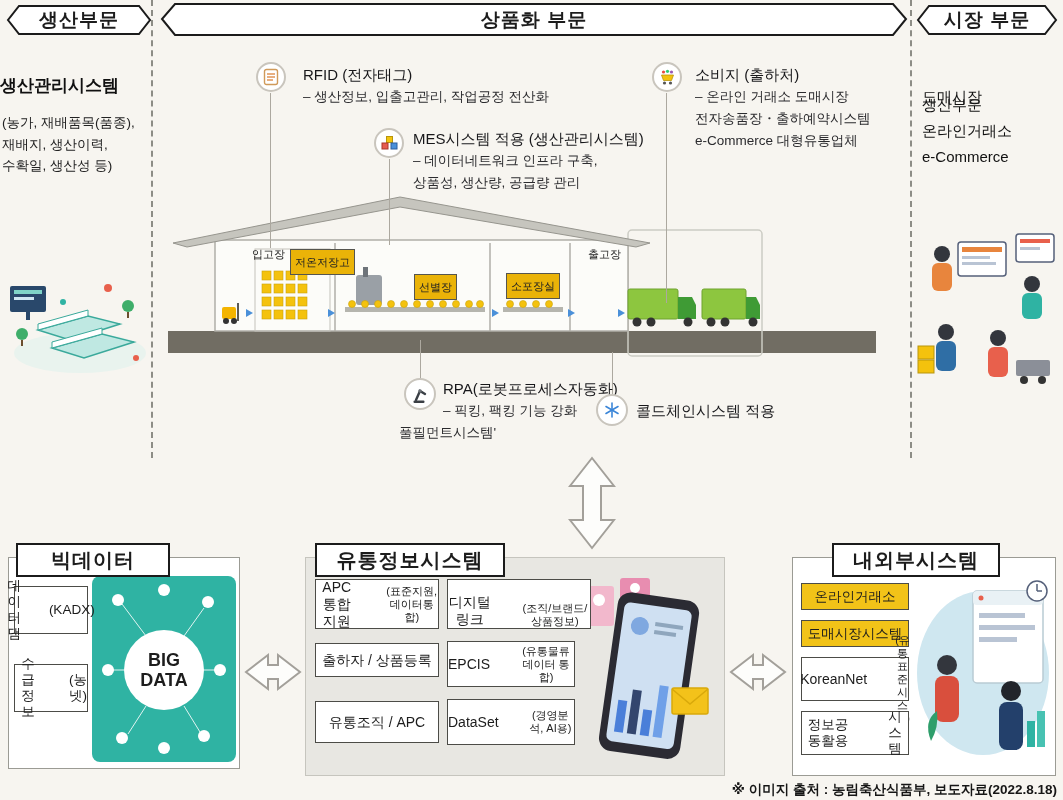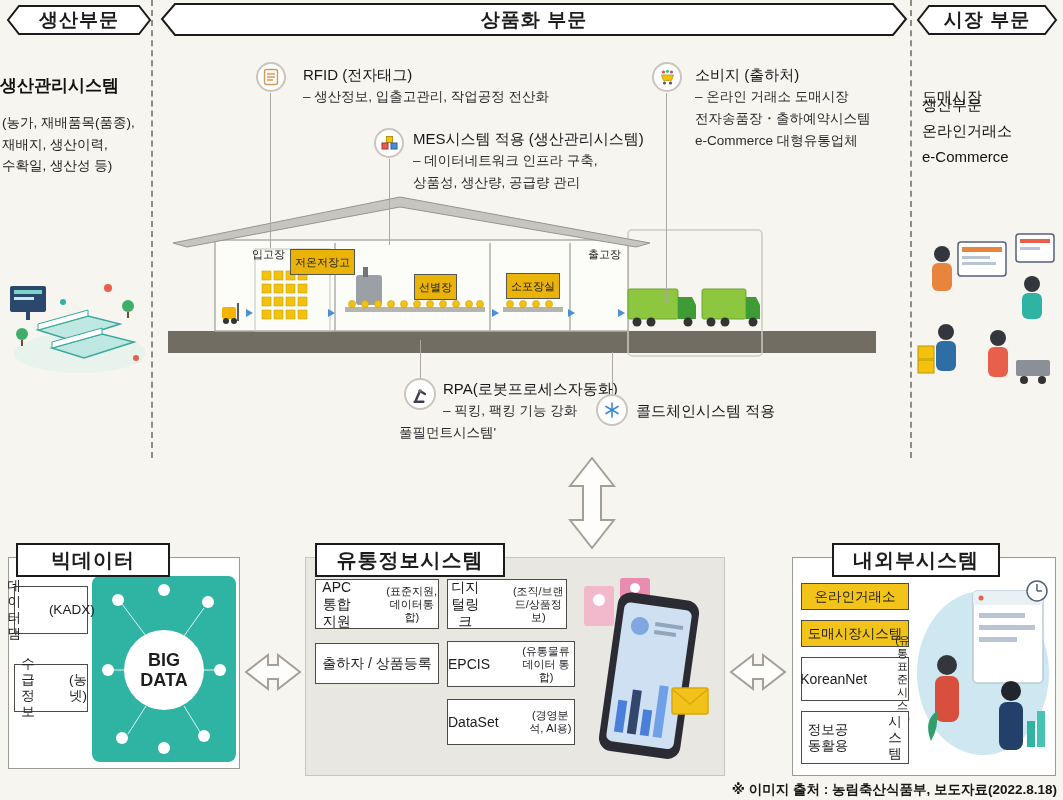--- a/index.html
+++ b/index.html
@@ -312,30 +312,33 @@
     <text x="72" y="112" text-anchor="middle" font-size="18" font-weight="bold" fill="#1d1d1d">DATA</text>
   </svg>
 
   <div class="graypanel" style="left:305px;top:557px;width:420px;height:219px;"></div>
   <div class="hdrbox" style="left:315px;top:543px;width:186px;height:30px;">유통정보시스템</div>
 
   <div class="cell" style="left:315px;top:579px;width:124px;height:50px;">
     <span class="m">APC 통합지원</span>
     <span class="s">(표준지원, 데이터통합)</span>
   </div>
-  <div class="cell" style="left:447px;top:579px;width:120px;height:50px;">
+  <div class="cell" style="left:447px;top:579px;width:144px;height:50px;align-items:flex-end;">
     <span class="m">디지털링크</span>
     <span class="s">(조직/브랜드/상품정보)</span>
   </div>
-  <div class="cell" style="left:315px;top:643px;width:124px;height:41px;">
+  <div class="cell" style="left:315px;top:643px;width:124px;height:34px;">
     <span class="m">출하자 / 상품등록</span>
   </div>
   <div class="cell" style="left:447px;top:641px;width:128px;height:46px;">
     <span class="m">EPCIS</span>
     <span class="s">(유통물류데이터 통합)</span>
+  </div>
+  <div class="cell" style="left:315px;top:701px;width:124px;height:42px;">
+    <span class="m">유통조직 / APC</span>
   </div>
   <div class="cell" style="left:447px;top:699px;width:128px;height:46px;">
     <span class="m">DataSet</span>
     <span class="s">(경영분석, AI용)</span>
   </div>
 
   <svg class="abs" style="left:580px;top:576px;" width="140" height="198">
     <rect x="4" y="10" width="30" height="40" rx="3" fill="#f2b8cc"></rect>
     <circle cx="19" cy="24" r="6" fill="#ffffff"></circle>
     <rect x="40" y="2" width="30" height="30" rx="3" fill="#e88db0"></rect>
@@ -361,21 +364,21 @@
   <div class="cell hl" style="left:801px;top:583px;width:108px;height:27px;">
     <span class="s2">온라인거래소</span>
   </div>
   <div class="cell hl" style="left:801px;top:620px;width:108px;height:27px;">
     <span class="s2">도매시장시스템</span>
   </div>
   <div class="cell" style="left:801px;top:657px;width:108px;height:44px;">
     <span class="m">KoreanNet</span>
     <span class="s">(유통표준시스템)</span>
   </div>
-  <div class="cell" style="left:801px;top:711px;width:108px;height:53px;">
+  <div class="cell" style="left:801px;top:711px;width:108px;height:44px;">
     <span class="s2">정보공동활용</span>
     <span class="s2">시스템</span>
   </div>
 
   <svg class="abs" style="left:915px;top:573px;" width="138" height="198">
     <ellipse cx="68" cy="100" rx="66" ry="82" fill="#cfe7f0"></ellipse>
     <rect x="58" y="18" width="70" height="92" rx="4" fill="#ffffff" stroke="#b9cbd4" stroke-width="1.5"></rect>
     <rect x="58" y="18" width="70" height="14" rx="4" fill="#e9f1f5"></rect>
     <circle cx="66" cy="25" r="2.5" fill="#e8604c"></circle>
     <rect x="64" y="40" width="46" height="5" fill="#b9c4d4"></rect>

